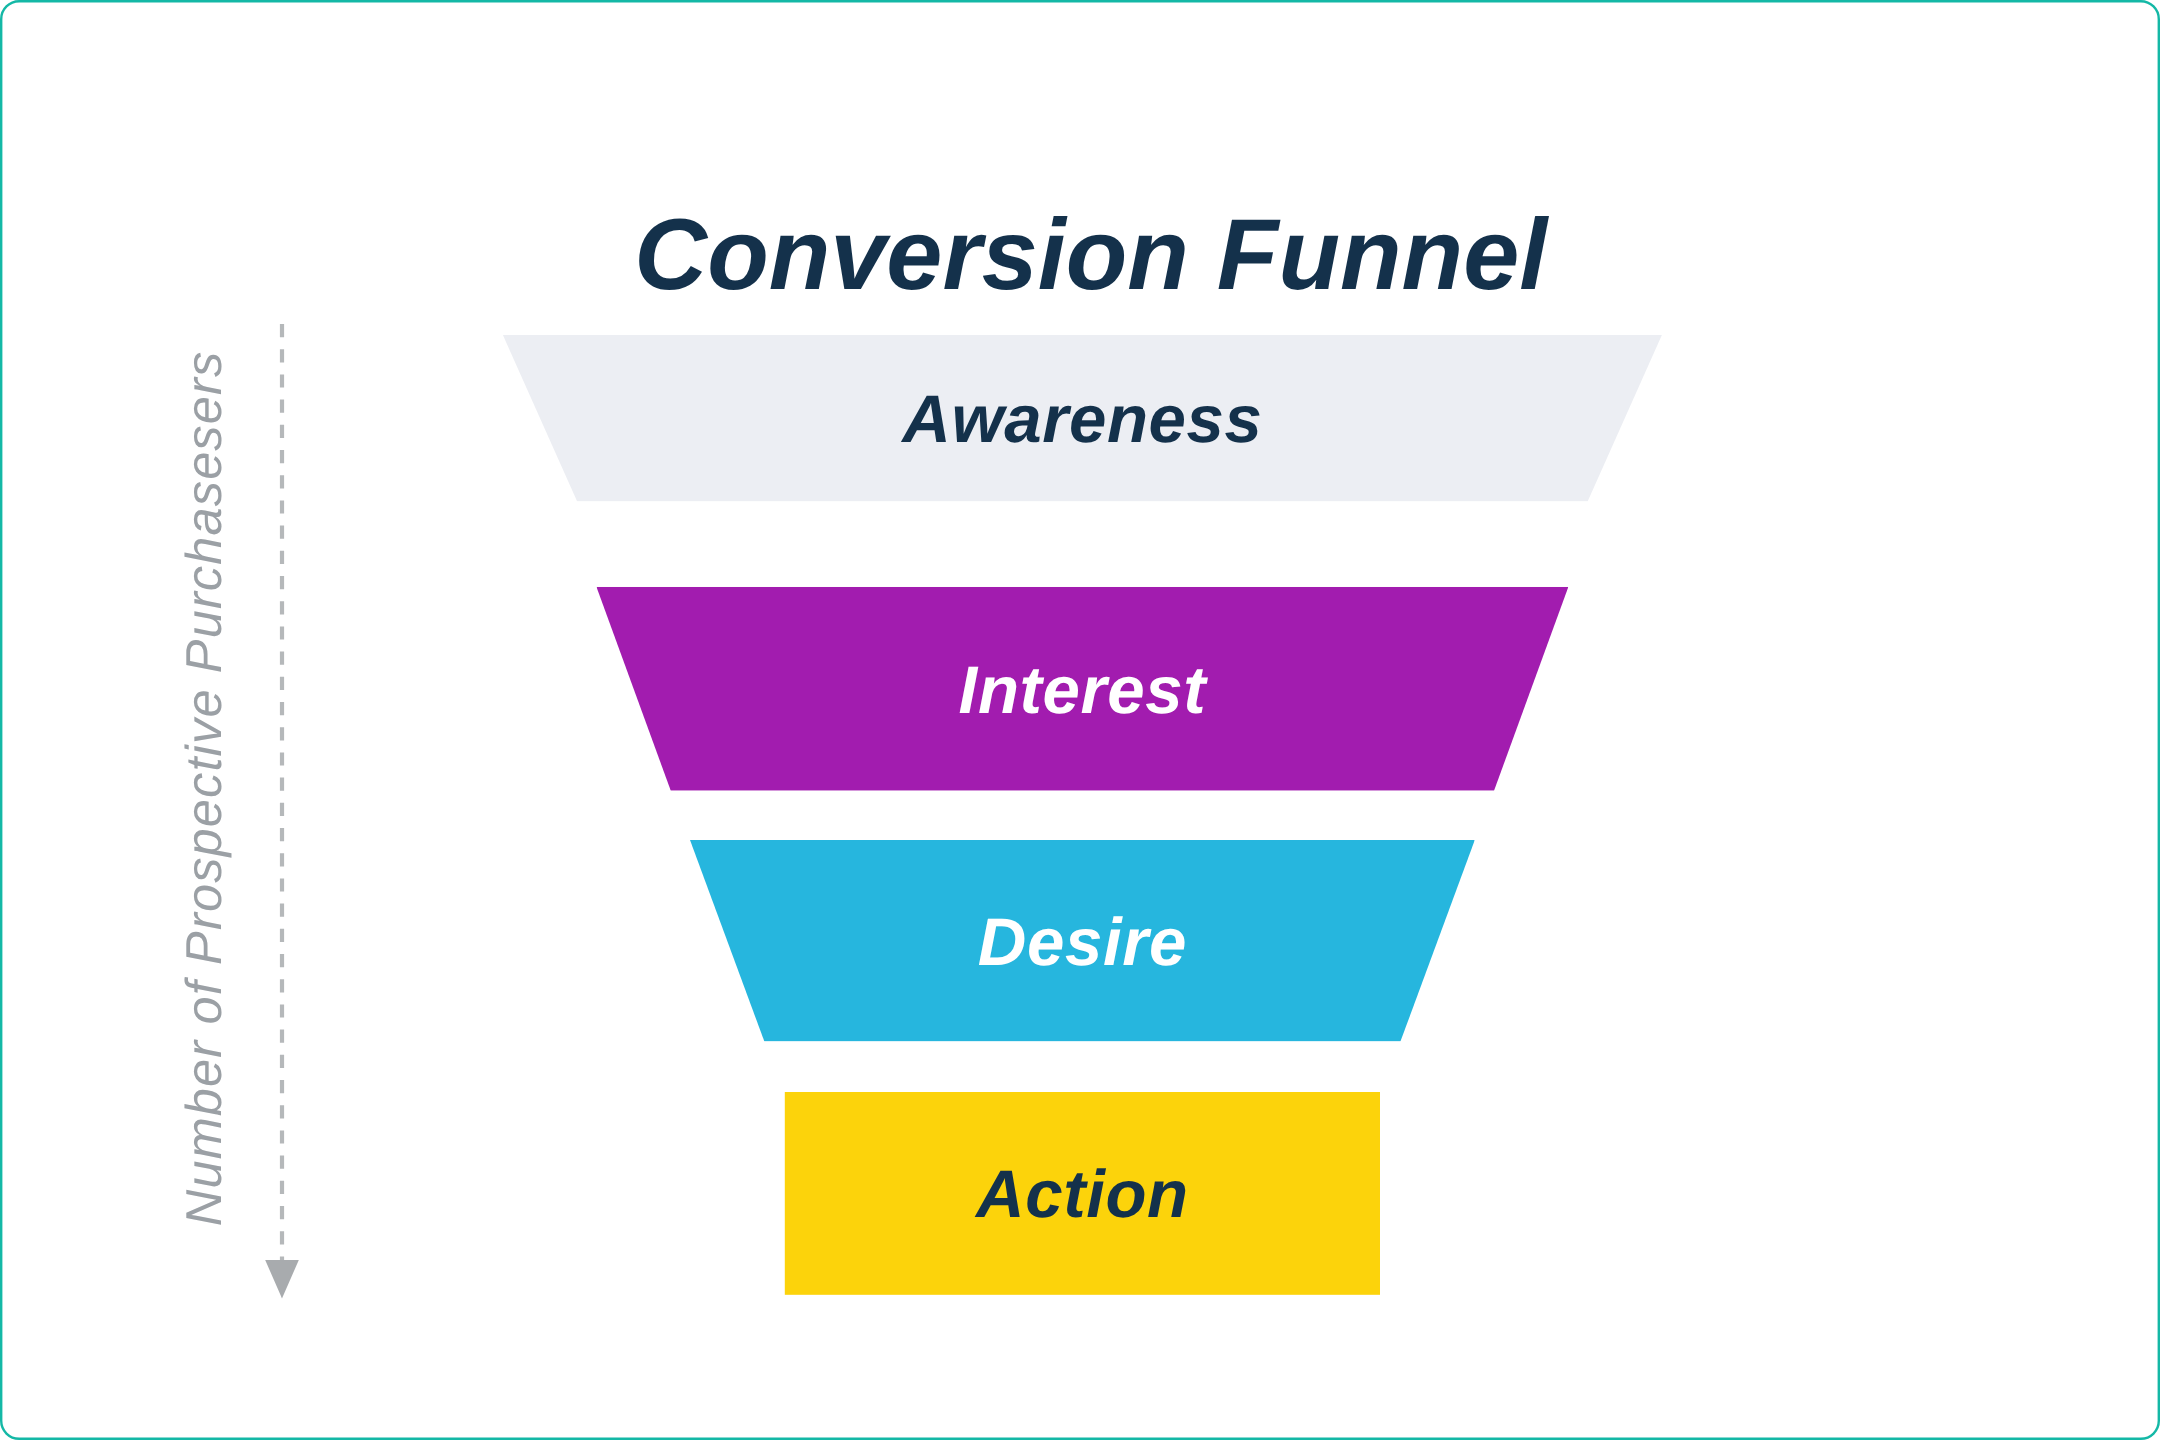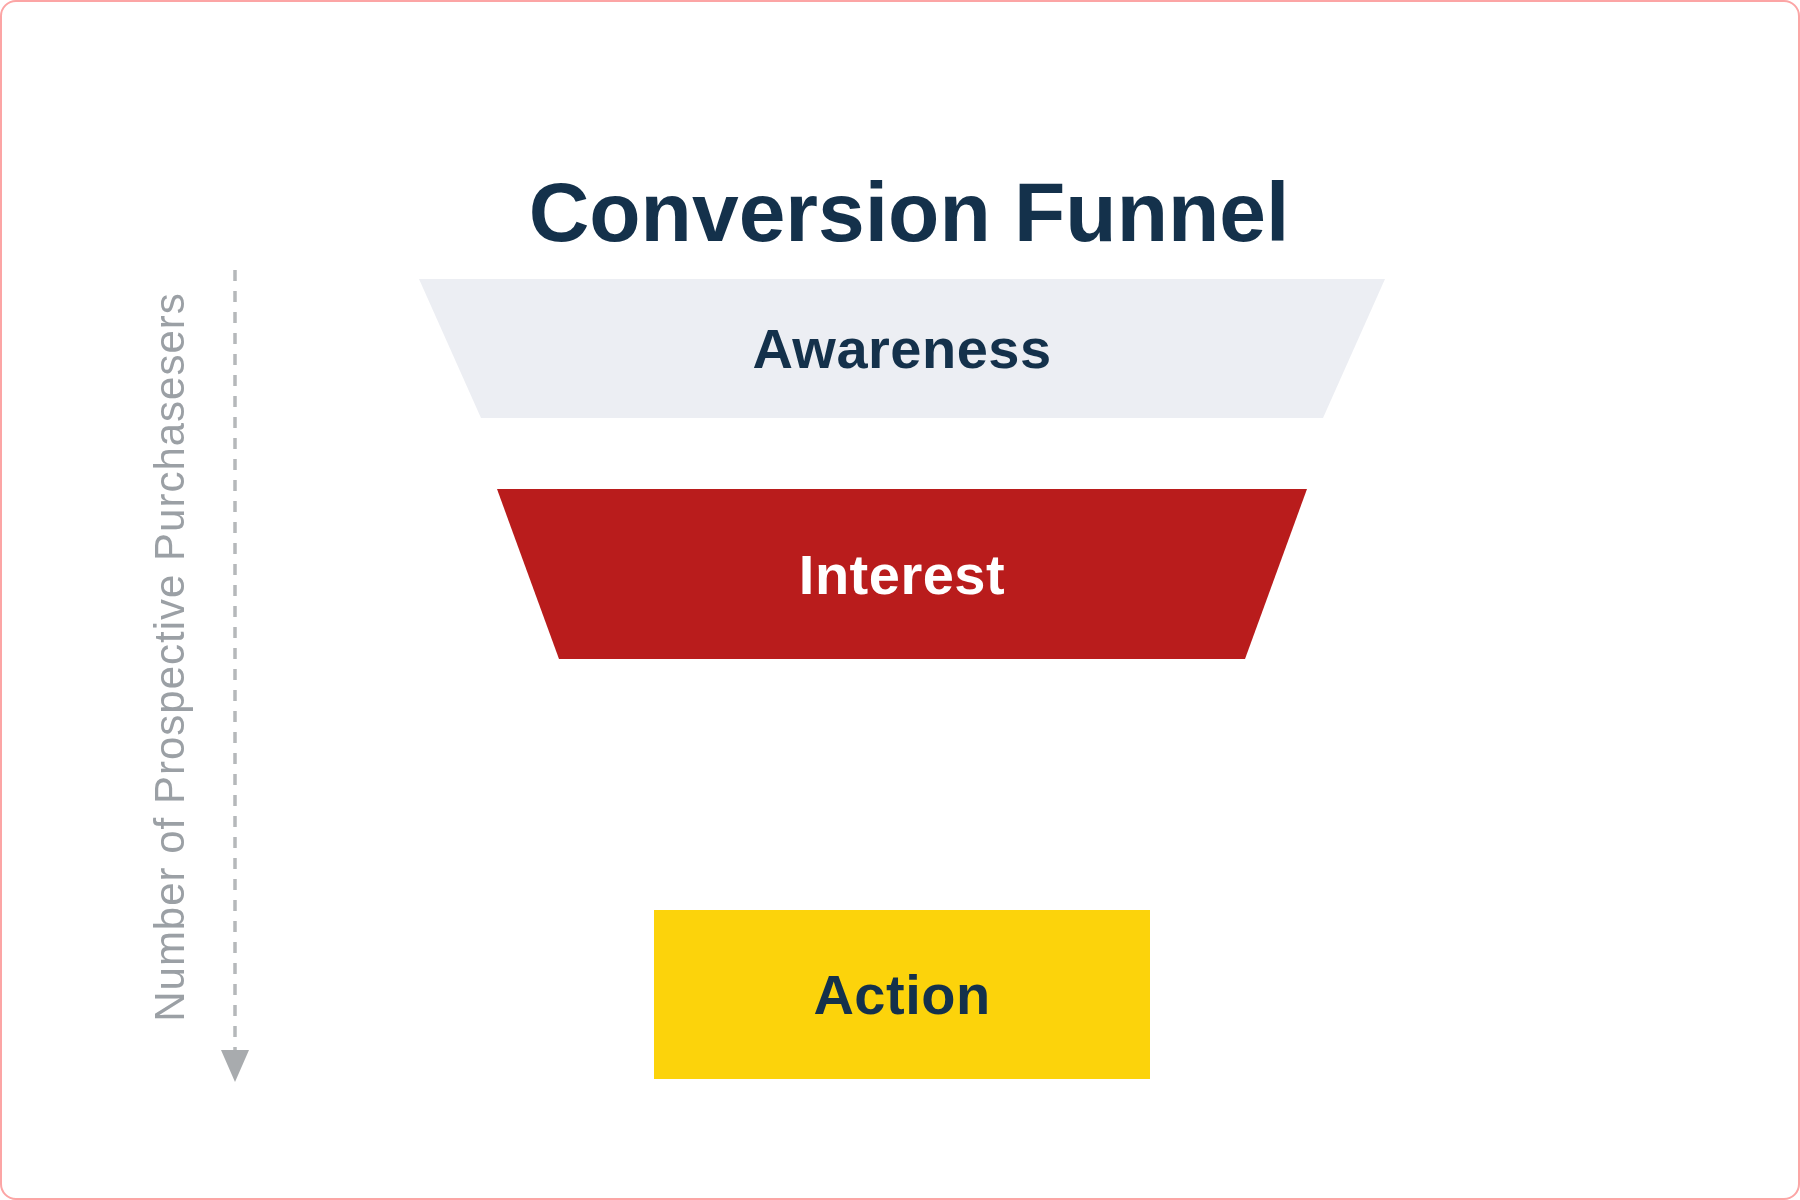--- a/index.html
+++ b/index.html
@@ -6,23 +6,24 @@
     margin: 0;
     padding: 0;
     background: #ffffff;
     font-family: "Liberation Sans", sans-serif;
   }
   .canvas {
     position: relative;
     width: 1796px;
     height: 1196px;
     background: #ffffff;
-    border: 2px solid #fca5a5;
+    border: 2px solid #14b8a6;
     border-radius: 16px;
     overflow: hidden;
+    font-style: italic;
   }
   .title {
     position: absolute;
     top: 112px;
     left: 18px;
     right: 0;
     text-align: center;
     font-size: 84px;
     font-weight: 700;
     letter-spacing: 0px;
@@ -85,22 +86,25 @@
 
   <svg class="arrow-svg" viewBox="0 0 1800 1200" xmlns="http://www.w3.org/2000/svg">
     <line x1="233" y1="268" x2="233" y2="1048" stroke-width="3.5" stroke-dasharray="11 10" style="stroke: rgb(181, 184, 186);"></line>
     <polygon points="219,1048 247,1048 233,1080" style="fill: rgb(168, 171, 174);"></polygon>
   </svg>
 
   <div class="stage stage-awareness" style="background: rgb(236, 238, 243);">
     <span style="color: rgb(20, 49, 75);">Awareness</span>
   </div>
 
-  <div class="stage stage-interest" style="background: #b91c1c;">
+  <div class="stage stage-interest" style="background: #a21caf;">
     <span style="color: rgb(255, 255, 255);">Interest</span>
   </div>
 
+  <div class="stage stage-desire" style="background: rgb(38, 182, 222);">
+    <span style="color: rgb(255, 255, 255);">Desire</span>
+  </div>
 
   <div class="stage stage-action" style="background: rgb(252, 211, 11);">
     <span style="color: rgb(20, 49, 75);">Action</span>
   </div>
 
 </div>
 
 </body></html>

